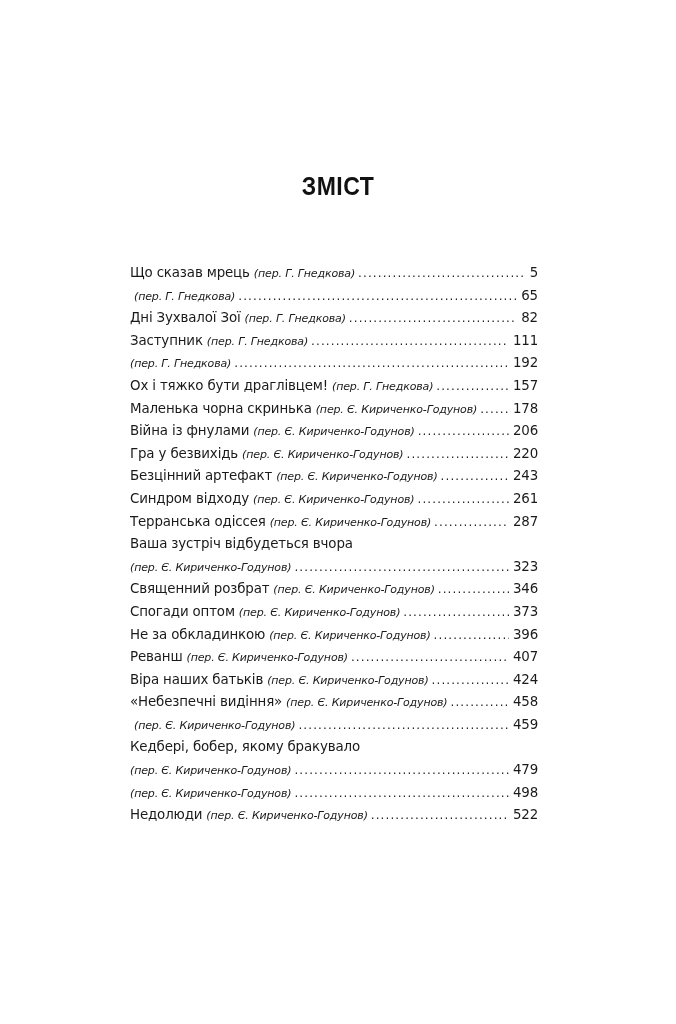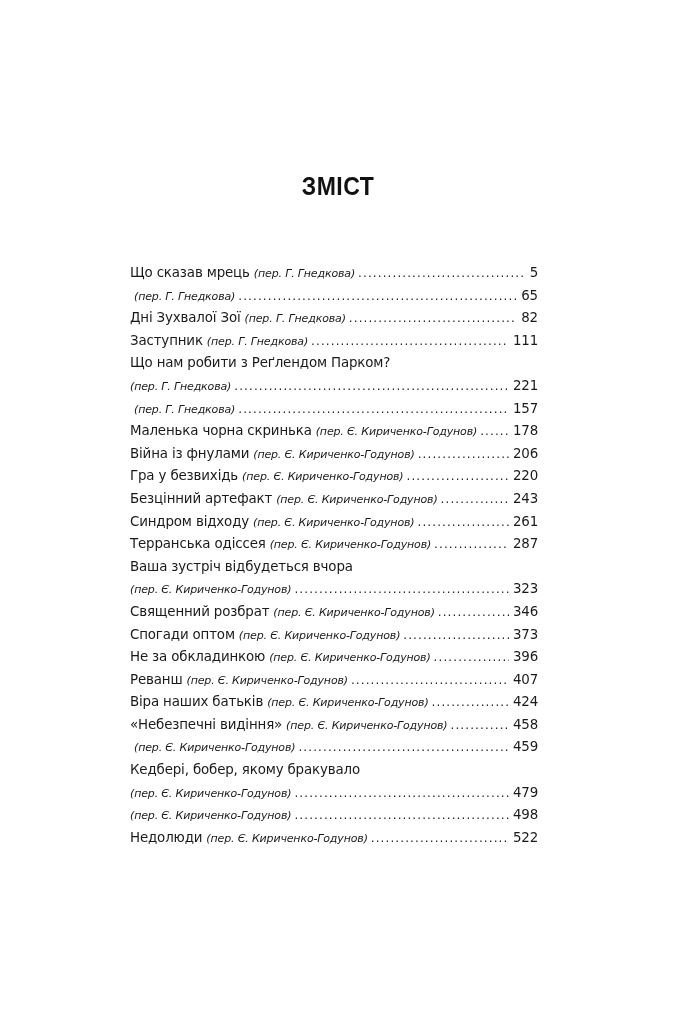--- a/index.html
+++ b/index.html
@@ -104,30 +104,28 @@
     <div class="entry">
       <div class="line">
         <span class="title-text">Заступник</span>
         <span class="tr">(пер. Г. Гнедкова)</span>
         <span class="dots"></span>
         <span class="page">111</span>
       </div>
     </div>
     <div class="entry">
       <div class="line">
-        <span class="title-text">Що нам робити з Реґлендом Парком?</span>
-      </div>
-      <div class="line">
         <span class="tr first">(пер. Г. Гнедкова)</span>
         <span class="dots"></span>
-        <span class="page">221</span>
-      </div>
-    </div>
-    <div class="entry">
-      <div class="line">
+        <span class="page">192</span>
+      </div>
+    </div>
+    <div class="entry">
+      <div class="line">
+        <span class="title-text">Ох і тяжко бути драглівцем!</span>
         <span class="tr">(пер. Г. Гнедкова)</span>
         <span class="dots"></span>
         <span class="page">157</span>
       </div>
     </div>
     <div class="entry">
       <div class="line">
         <span class="title-text">Маленька чорна скринька</span>
         <span class="tr">(пер. Є. Кириченко-Годунов)</span>
         <span class="dots"></span>

